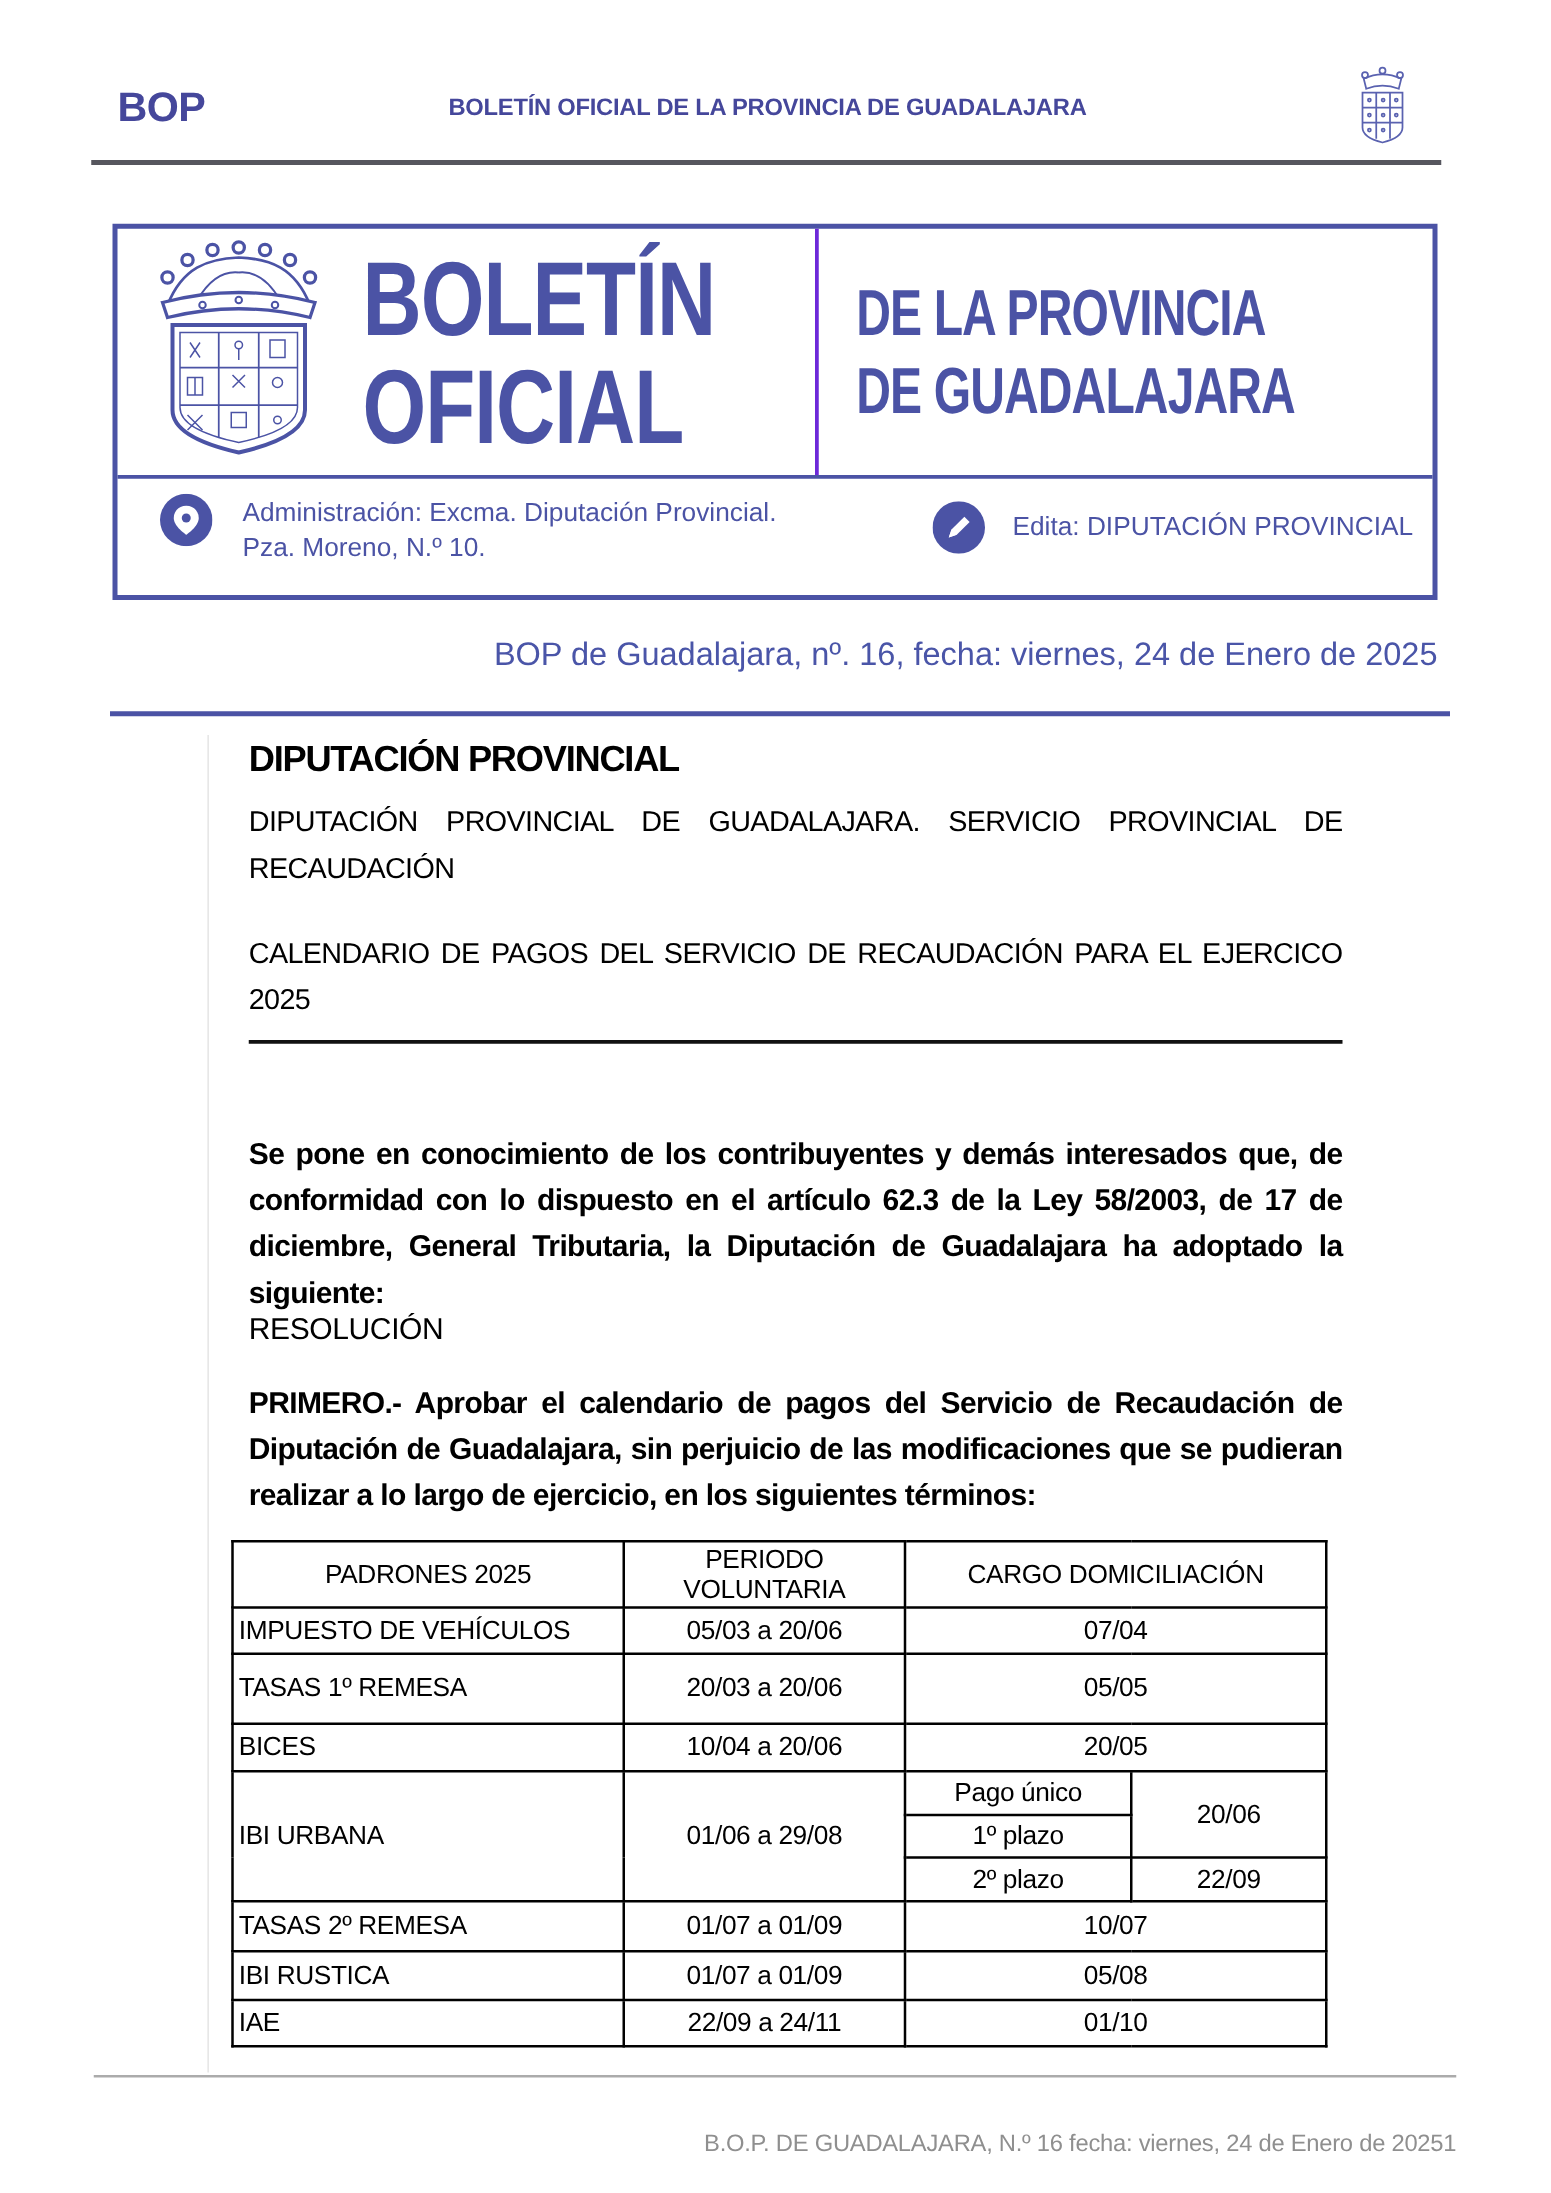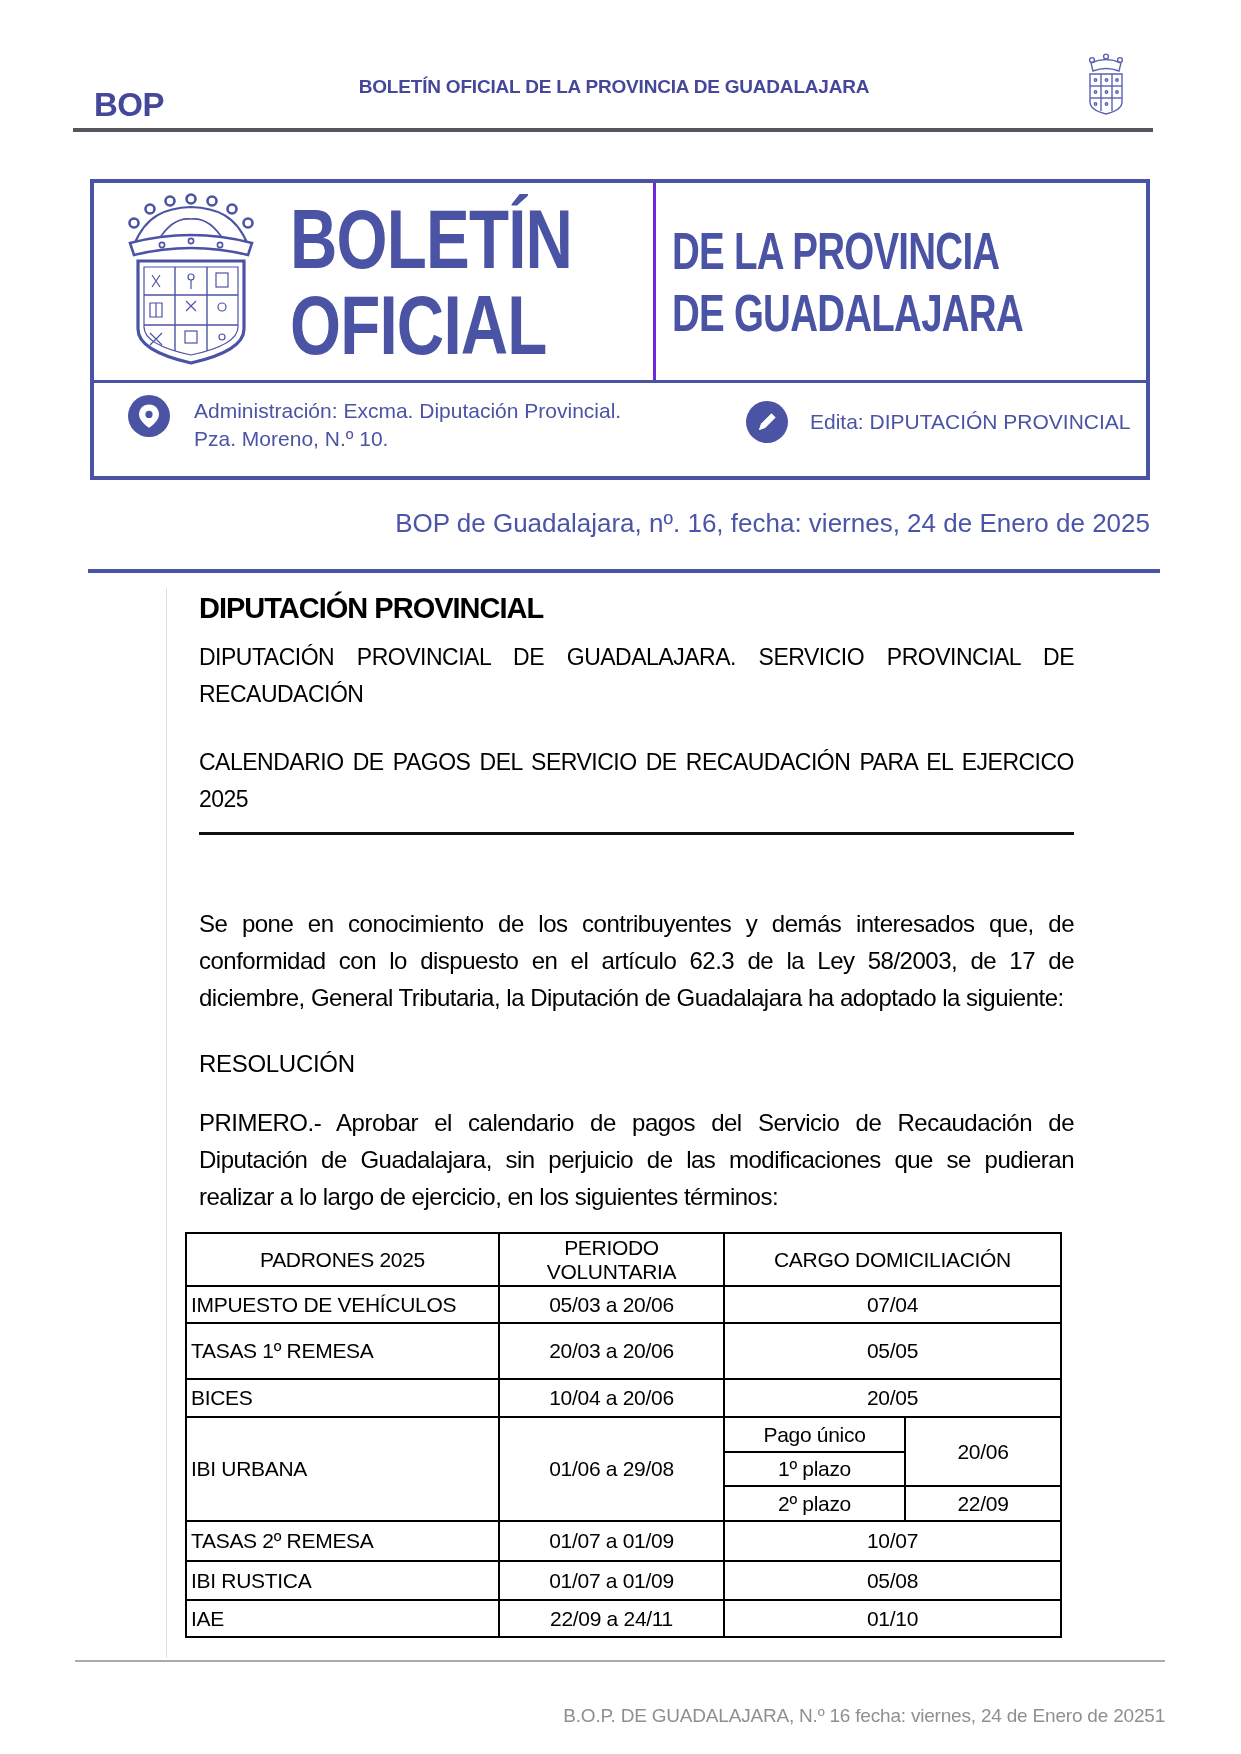--- a/index.html
+++ b/index.html
@@ -1,56 +1,56 @@
 <!DOCTYPE html>
 <html><head>
 <meta charset="utf-8">
 <style>
   html,body{margin:0;padding:0;background:#fff;}
   .page{position:relative;width:1241px;height:1754px;background:#ffffff;overflow:hidden;
         font-family:"Liberation Sans",sans-serif;color:#000;}
   .abs{position:absolute;}
 
   
-  .hdr-bop{left:94px;top:86px;font-size:33px;font-weight:bold;color:#45479b;letter-spacing:-0.5px;}
+  .hdr-bop{left:94px;top:67px;font-size:33px;font-weight:bold;color:#45479b;letter-spacing:-0.5px;}
   .hdr-title{left:75px;top:76px;width:1078px;text-align:center;font-size:19px;font-weight:bold;
              color:#45479b;letter-spacing:-0.2px;}
   .hdr-crest{left:1084px;top:52px;}
   .hdr-rule{left:73px;top:128px;width:1080px;height:4px;background:#56565e;}
 
   
   .box{left:90px;top:179px;width:1060px;height:301px;border:4px solid #4b53a5;box-sizing:border-box;}
   .box-top{display:flex;height:197px;}
   .box-top-left{width:609px;border-right:3px solid #6d28d9;box-sizing:border-box;
                 display:flex;align-items:center;}
   .coat{margin-left:22px;flex:none;}
   .boletin{margin-left:24px;font-weight:bold;color:#4b53a5;font-size:84px;line-height:86px;
            letter-spacing:-1px;transform:scaleX(0.78);transform-origin:0 50%;white-space:nowrap;}
-  .box-top-right{flex:1;display:flex;flex-direction:column;justify-content:center;padding-left:16px;}
+  .box-top-right{flex:1;display:flex;flex-direction:column;justify-content:center;padding-left:30px;}
   .prov{font-weight:bold;color:#4b53a5;font-size:52px;line-height:62px;letter-spacing:-1px;
         transform:scaleX(0.74);transform-origin:0 50%;white-space:nowrap;}
   .box-bottom{position:relative;height:93px;border-top:3px solid #4b53a5;}
   .admin-group{position:absolute;left:34px;top:12px;display:flex;align-items:flex-start;}
   .admin-text{margin-left:24px;font-size:21px;line-height:28px;color:#4b53a5;margin-top:2px;}
   .edita-group{position:absolute;left:652px;top:18px;display:flex;align-items:center;}
   .edita-text{margin-left:22px;font-size:21px;color:#4b53a5;}
 
   
   .issue{left:90px;top:508px;width:1060px;text-align:right;font-size:26px;color:#4a55a8;}
   .blue-rule{left:88px;top:569px;width:1072px;height:4px;background:#4b53a5;}
   .faint-vline{left:166px;top:588px;width:1px;height:1070px;background:#e0e0e0;}
 
   
   .col{left:199px;width:875px;}
   .h1{top:592px;font-size:29px;font-weight:bold;letter-spacing:-1px;}
   .caps{font-size:23px;line-height:37px;letter-spacing:-0.5px;text-align:justify;}
   .organ{top:639px;}
   .artTitle{top:744px;}
   .black-rule{top:832px;height:3px;background:#111;}
-  .body-par{font-size:24px;line-height:37px;letter-spacing:-0.5px;text-align:justify;}
+  .body-par{font-size:24px;line-height:37px;letter-spacing:-0.5px;text-align:justify;font-weight:bold;}
   .p1{top:905px;}
   .resol{top:1050px;font-size:24px;letter-spacing:-0.3px;}
   .p2{top:1104px;}
 
   
   .cal-table{left:185px;top:1232px;border-collapse:collapse;table-layout:fixed;width:875px;}
   .cal-table th,.cal-table td{border:2px solid #000;font-size:21px;font-weight:normal;
       text-align:center;vertical-align:middle;padding:0 4px;letter-spacing:-0.3px;overflow:hidden;}
   .cal-table td.l{text-align:left;}
   .rh{height:53px;} .r1{height:37px;} .r2{height:56px;} .r3{height:38px;}

